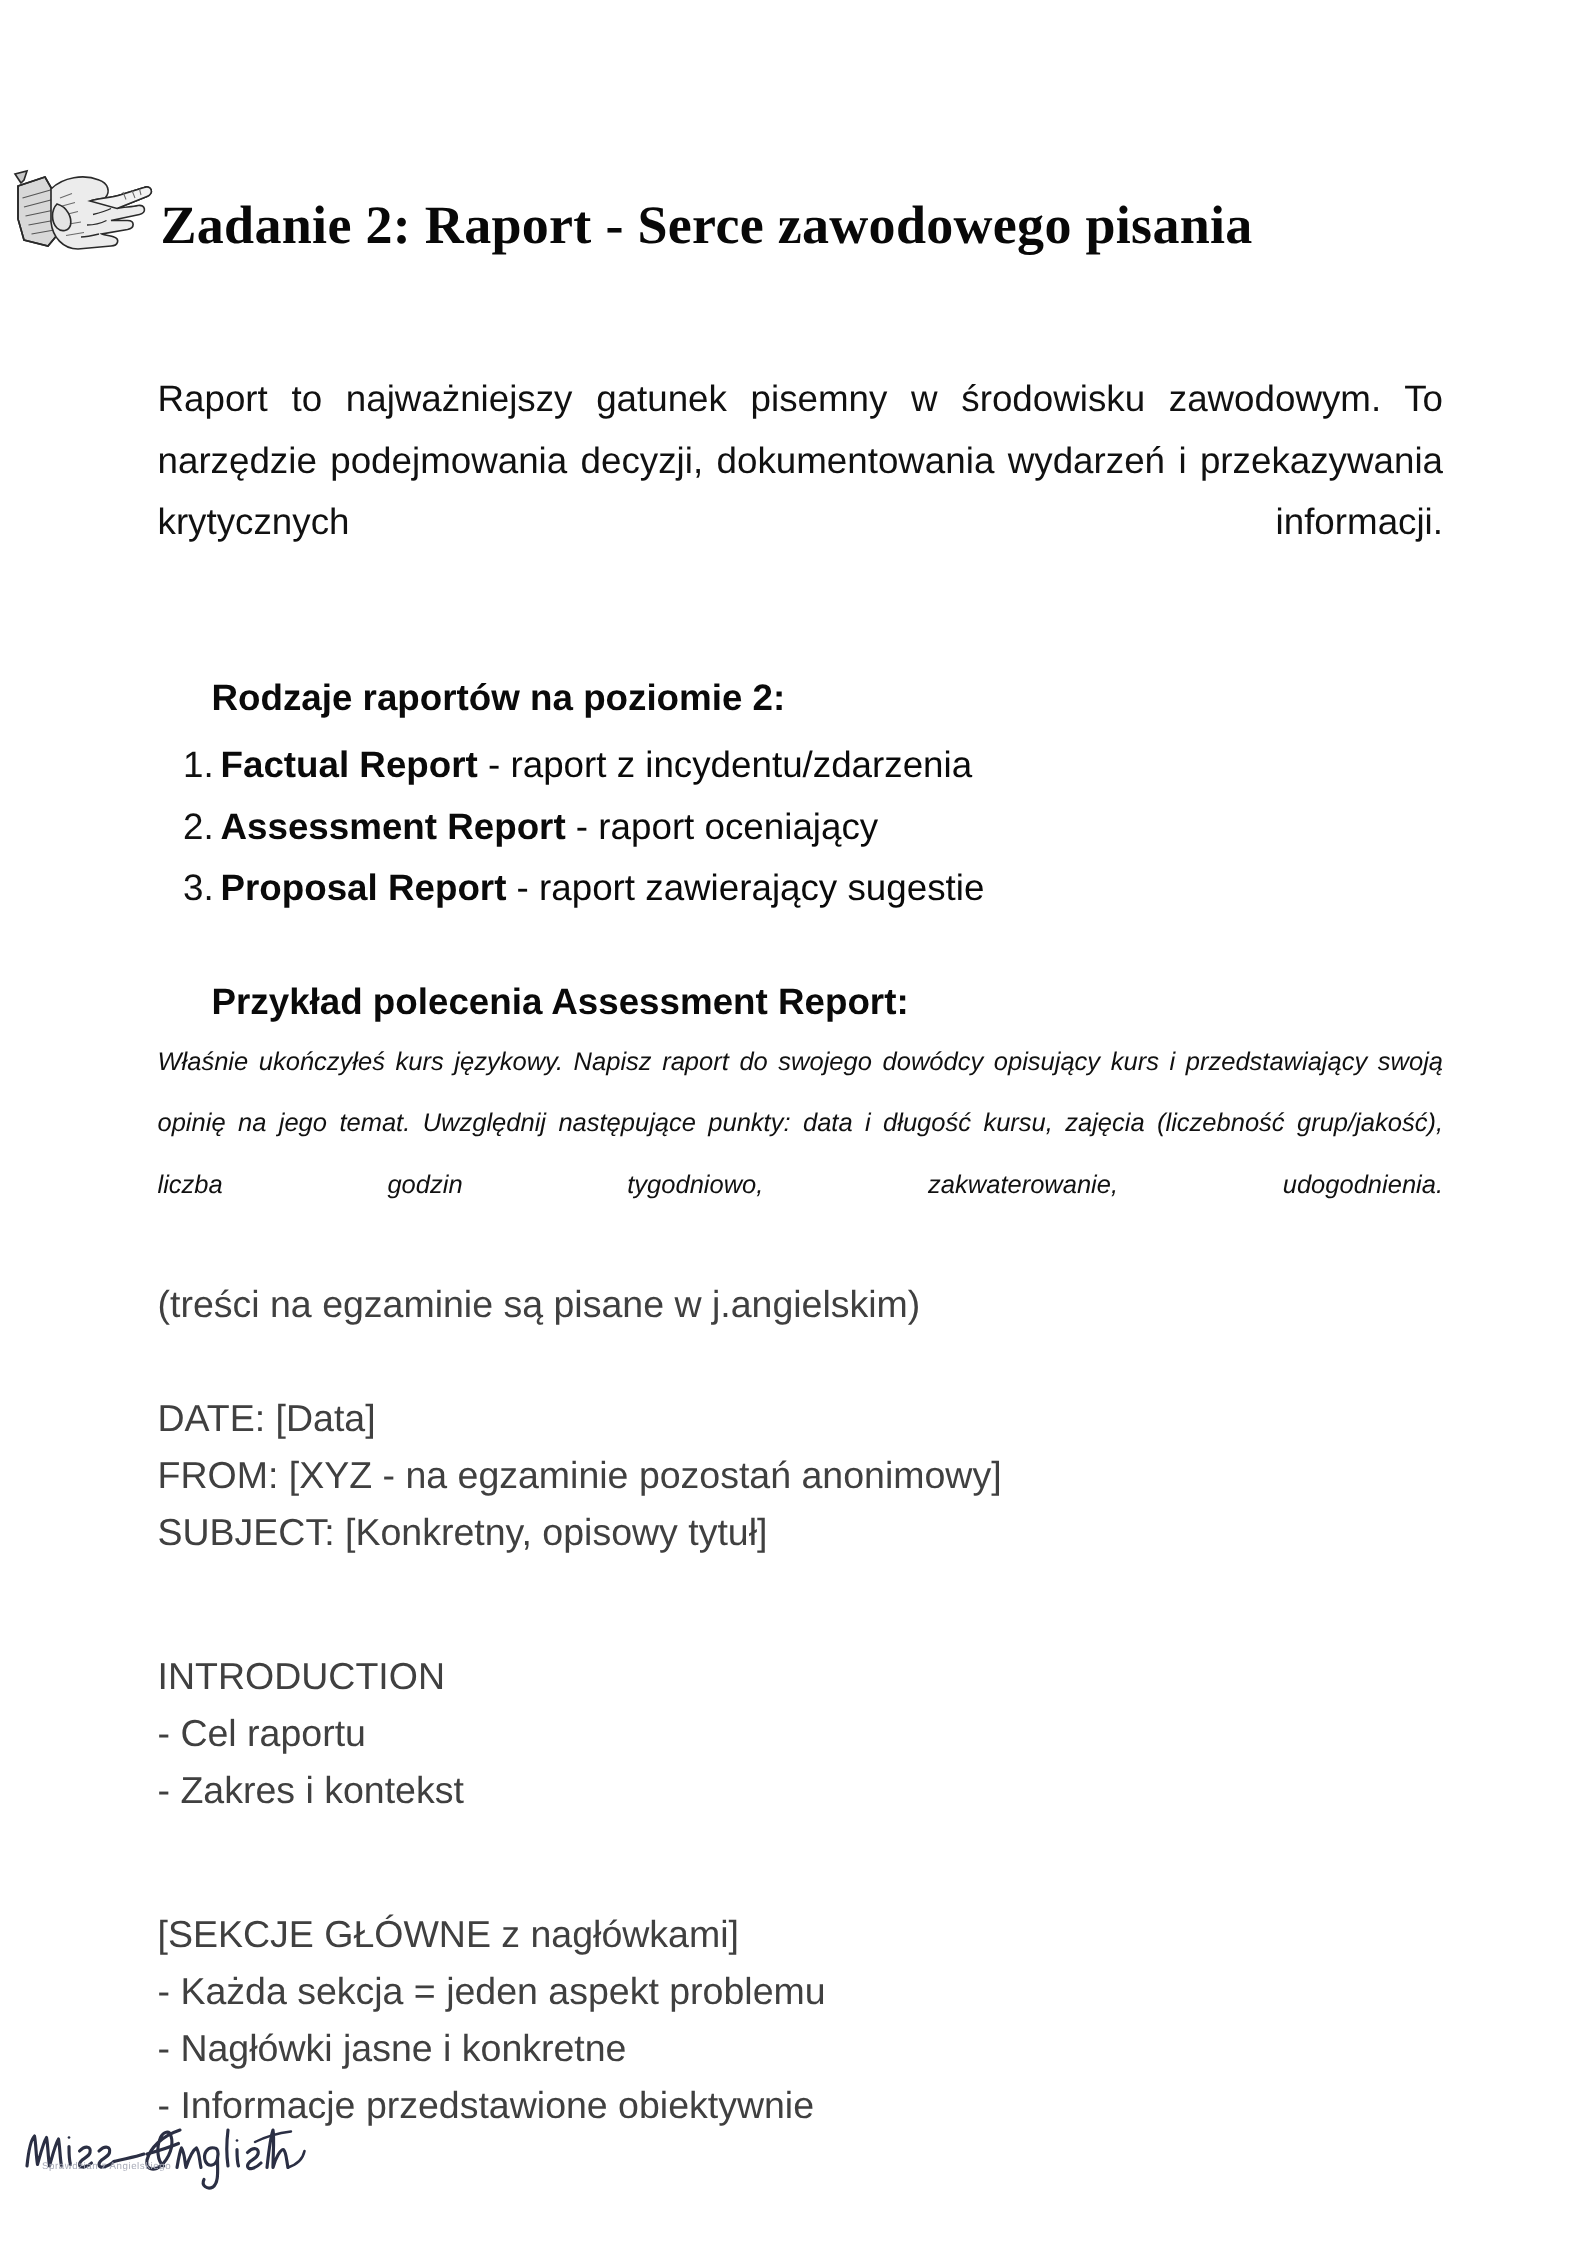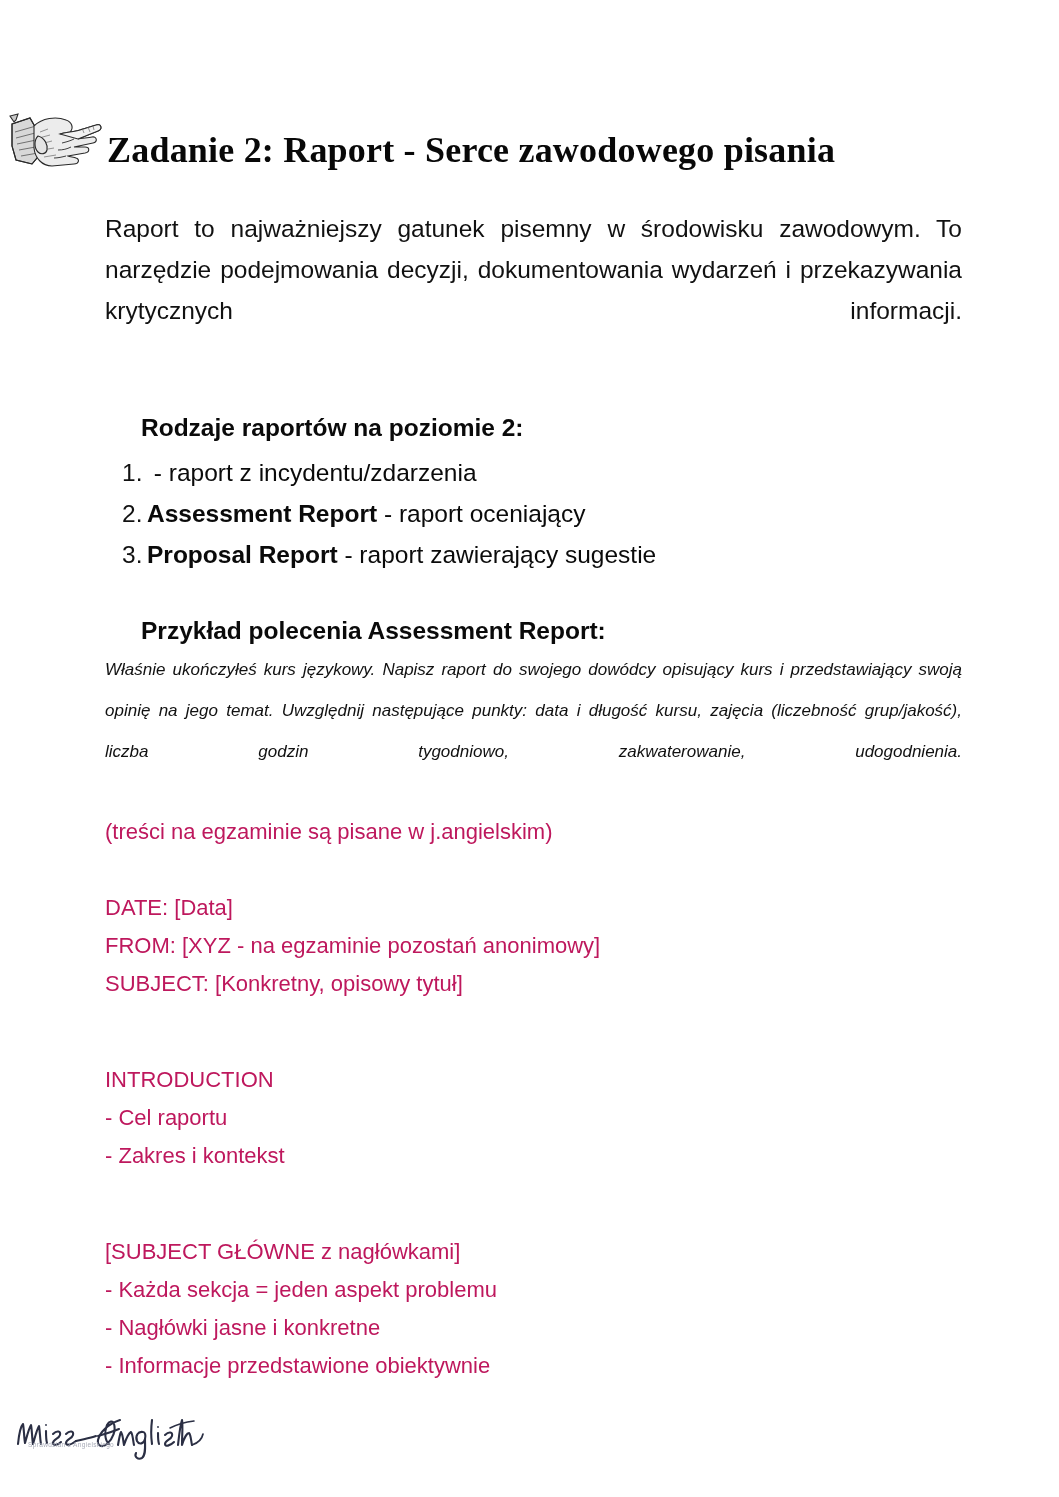--- a/index.html
+++ b/index.html
@@ -60,20 +60,21 @@
     margin: 0;
     padding: 0;
   }
 
   .para {
     font-size: 24.5px;
     line-height: 41px;
     text-align: justify;
     text-justify: inter-word;
     color: #111111;
+    margin-top: 38px;
   }
   .para.last-full::after {
     content: "";
     display: inline-block;
     width: 100%;
   }
 
   .block-gap-lg { height: 38px; }
   .block-gap-sm { height: 20px; }
   .blank-line { height: 38px; }
@@ -120,24 +121,24 @@
     text-justify: inter-word;
     color: #111111;
   }
   .italic-para::after {
     content: "";
     display: inline-block;
     width: 100%;
   }
 
   .plainline {
-    font-size: 22px;
+    font-size: 25px;
     line-height: 38px;
     white-space: pre;
-    color: #be185d;
+    color: #404040;
   }
 
   
   .footer-logo {
     position: absolute;
     left: 10px;
     top: 1398px;
     width: 230px;
     height: 80px;
   }
@@ -198,20 +199,21 @@
 
     <p class="para last-full">Raport to najważniejszy gatunek pisemny w środowisku zawodowym. To narzędzie podejmowania decyzji, dokumentowania wydarzeń i przekazywania krytycznych informacji.</p>
 
     <div class="block-gap-lg"></div>
 
     <div class="subhead">Rodzaje raportów na poziomie 2:</div>
 
     <ol class="numlist">
       <li>
         <span class="marker">1.</span>
+        <span class="li-strong">Factual Report</span>
         <span class="li-rest"> - raport z incydentu/zdarzenia</span>
       </li>
       <li>
         <span class="marker">2.</span>
         <span class="li-strong">Assessment Report</span>
         <span class="li-rest"> - raport oceniający</span>
       </li>
       <li>
         <span class="marker">3.</span>
         <span class="li-strong">Proposal Report</span>
@@ -237,21 +239,21 @@
     <div class="blank-line"></div>
     <div class="block-gap-sm"></div>
 
     <div class="plainline">INTRODUCTION</div>
     <div class="plainline">- Cel raportu</div>
     <div class="plainline">- Zakres i kontekst</div>
 
     <div class="blank-line"></div>
     <div class="block-gap-sm"></div>
 
-    <div class="plainline">[SUBJECT GŁÓWNE z nagłówkami]</div>
+    <div class="plainline">[SEKCJE GŁÓWNE z nagłówkami]</div>
     <div class="plainline">- Każda sekcja = jeden aspekt problemu</div>
     <div class="plainline">- Nagłówki jasne i konkretne</div>
     <div class="plainline">- Informacje przedstawione obiektywnie</div>
 
   </div>
 
   <span class="footer-logo">
     <svg viewBox="0 0 230 80" width="230" height="80" xmlns="http://www.w3.org/2000/svg">
       <g fill="none" stroke="#2b2f44" stroke-width="2.1" stroke-linecap="round" stroke-linejoin="round">
 

